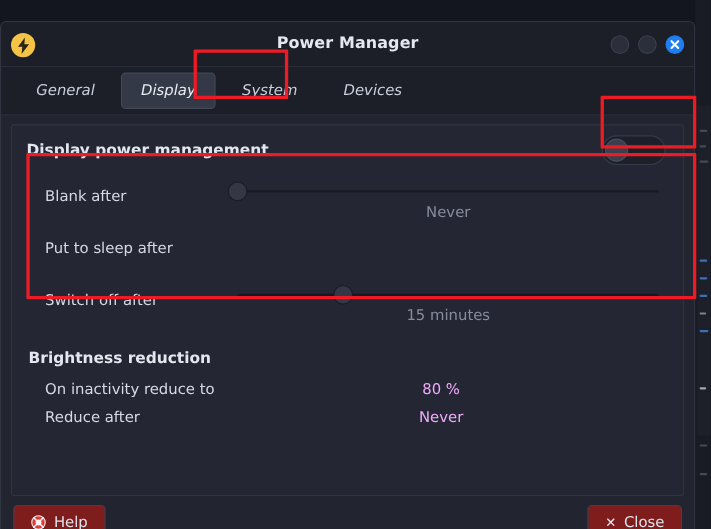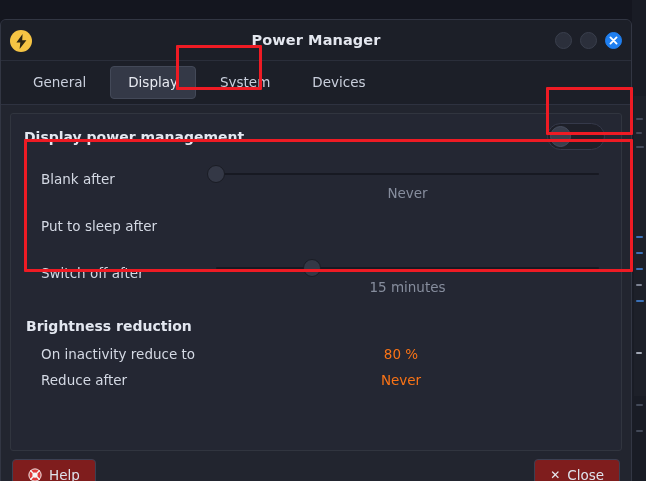--- a/index.html
+++ b/index.html
@@ -97,20 +97,21 @@
   
   #tabbar {
     flex: 0 0 44px;
     background: #1c1f28;
     border-bottom: 1px solid #2e3240;
     display: flex;
     align-items: center;
     padding: 0 14px;
     gap: 6px;
     position: relative;
+    font-style: italic;
   }
   .tab {
     padding: 7px 17px 8px;
     font-size: 13.5px;
     color: #c9cfdc;
     border-radius: 4px;
     border: 1px solid transparent;
     white-space: nowrap;
   }
   .tab.active {
@@ -219,21 +220,21 @@
     align-items: center;
     padding: 0 0 0 30px;
     height: 26px;
   }
   .bright-label {
     flex: 0 0 300px;
     color: #d4d9e4;
     font-size: 13.5px;
   }
   .bright-value {
-    color: #f97316;
+    color: #f0abfc;
     font-size: 13.5px;
     width: 120px;
     text-align: center;
   }
 
   
   #footer {
     flex: 0 0 48px;
     display: flex;
     align-items: center;

